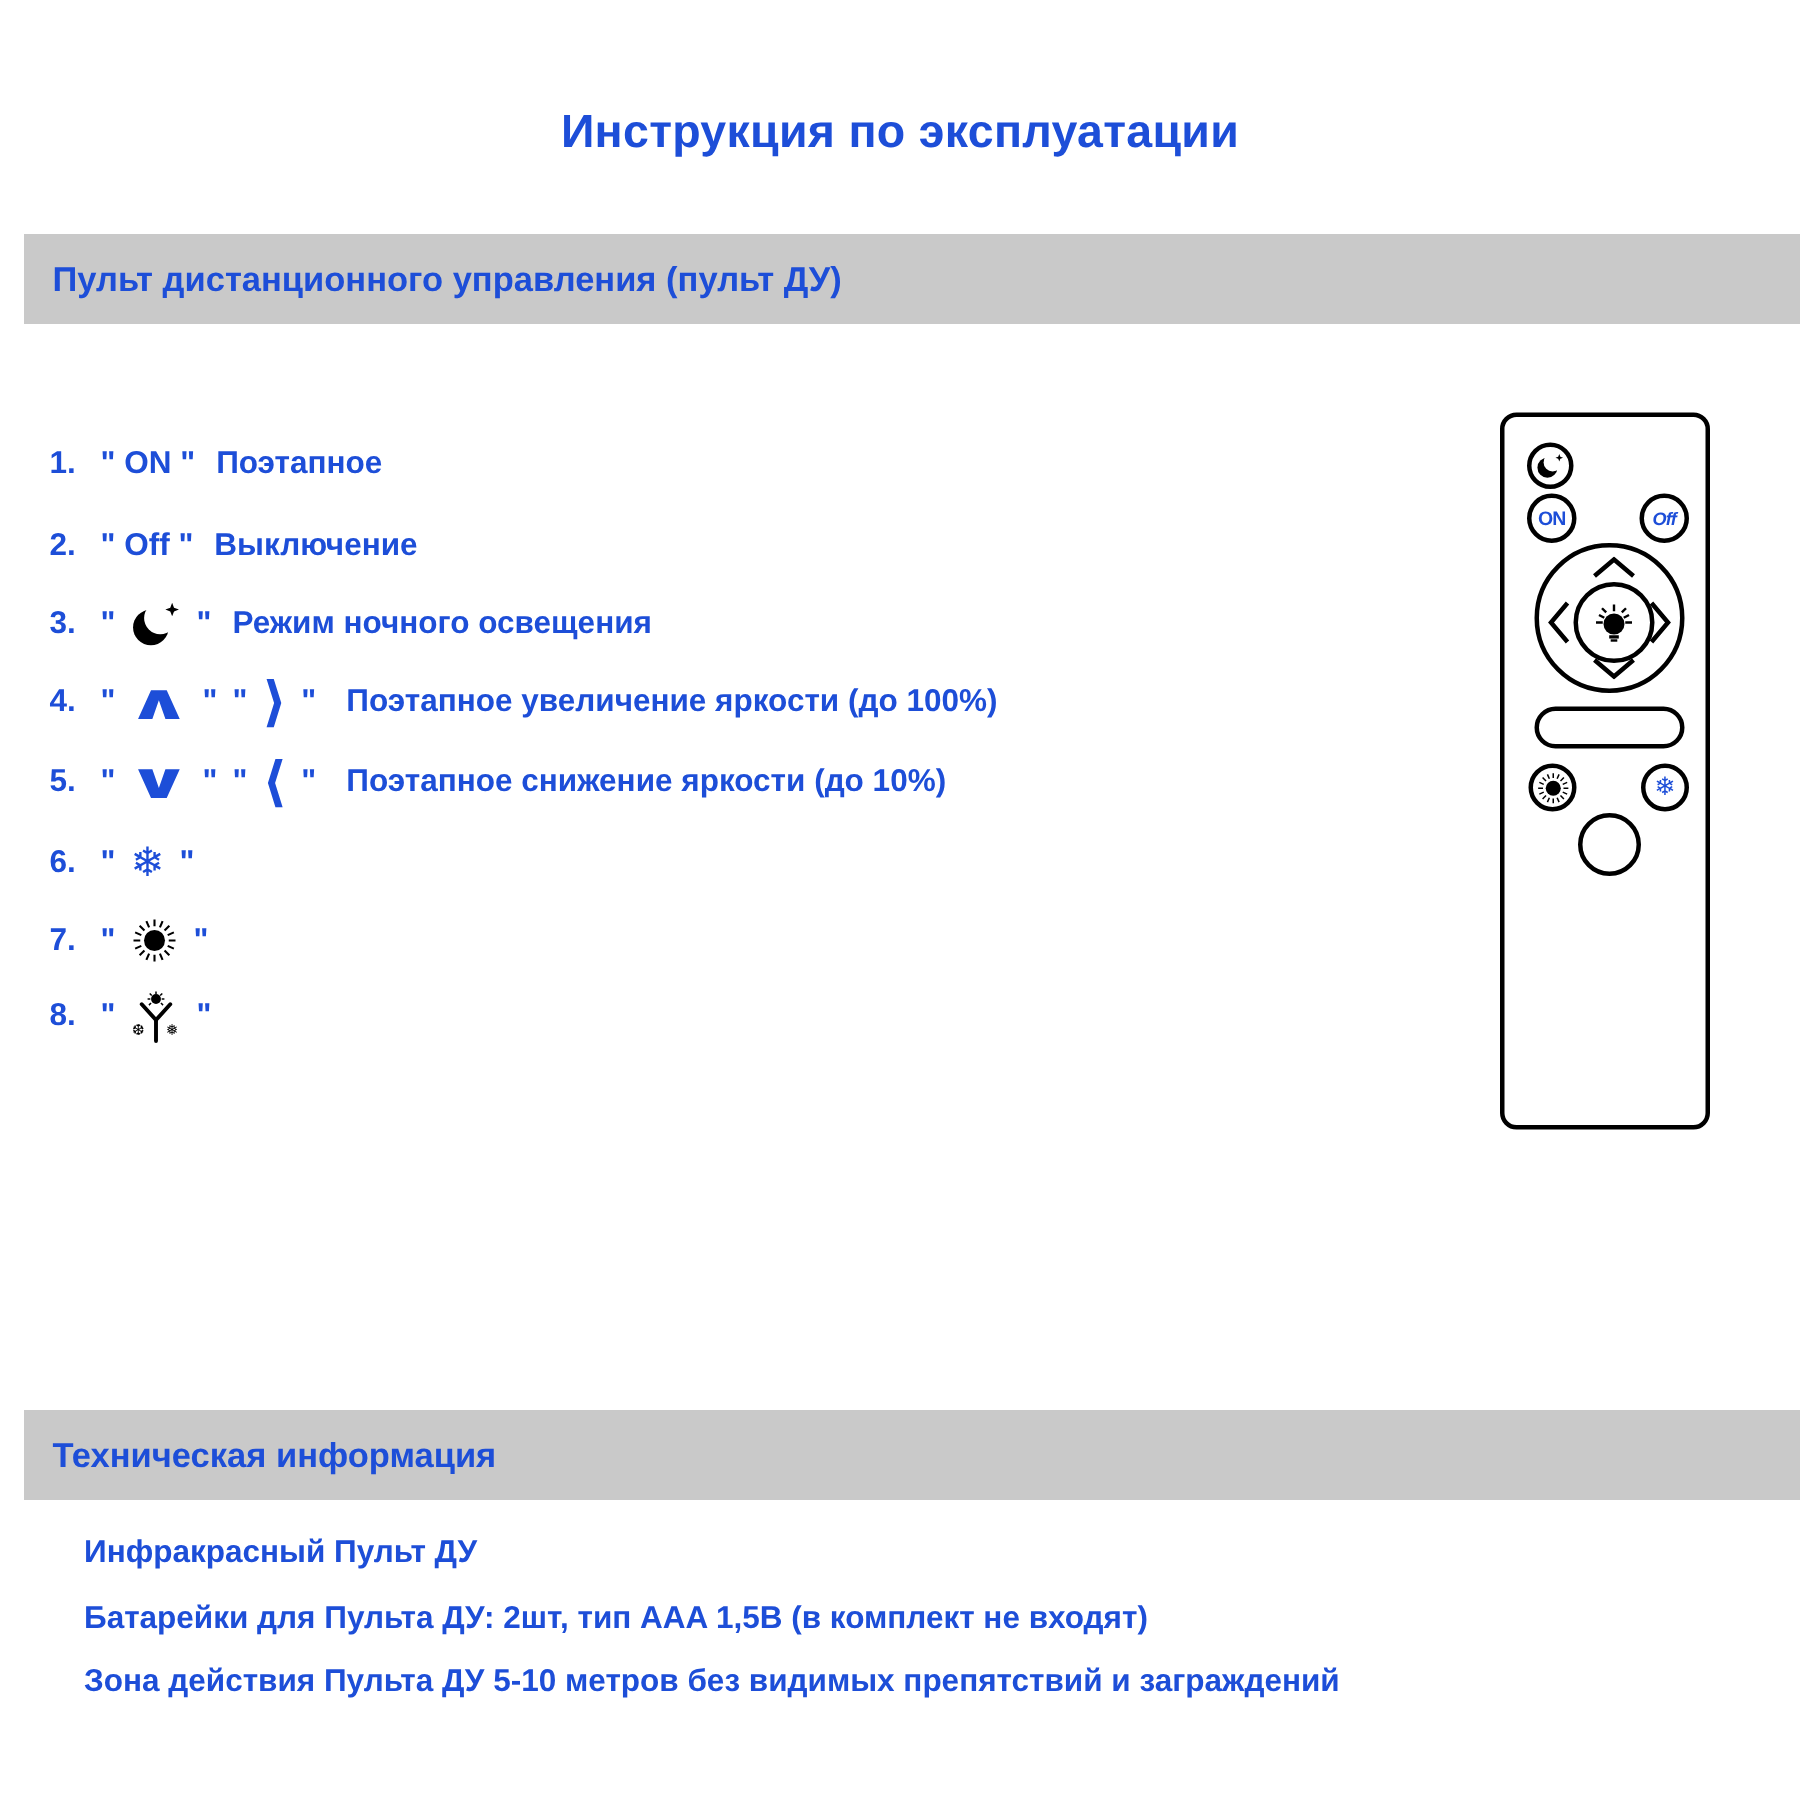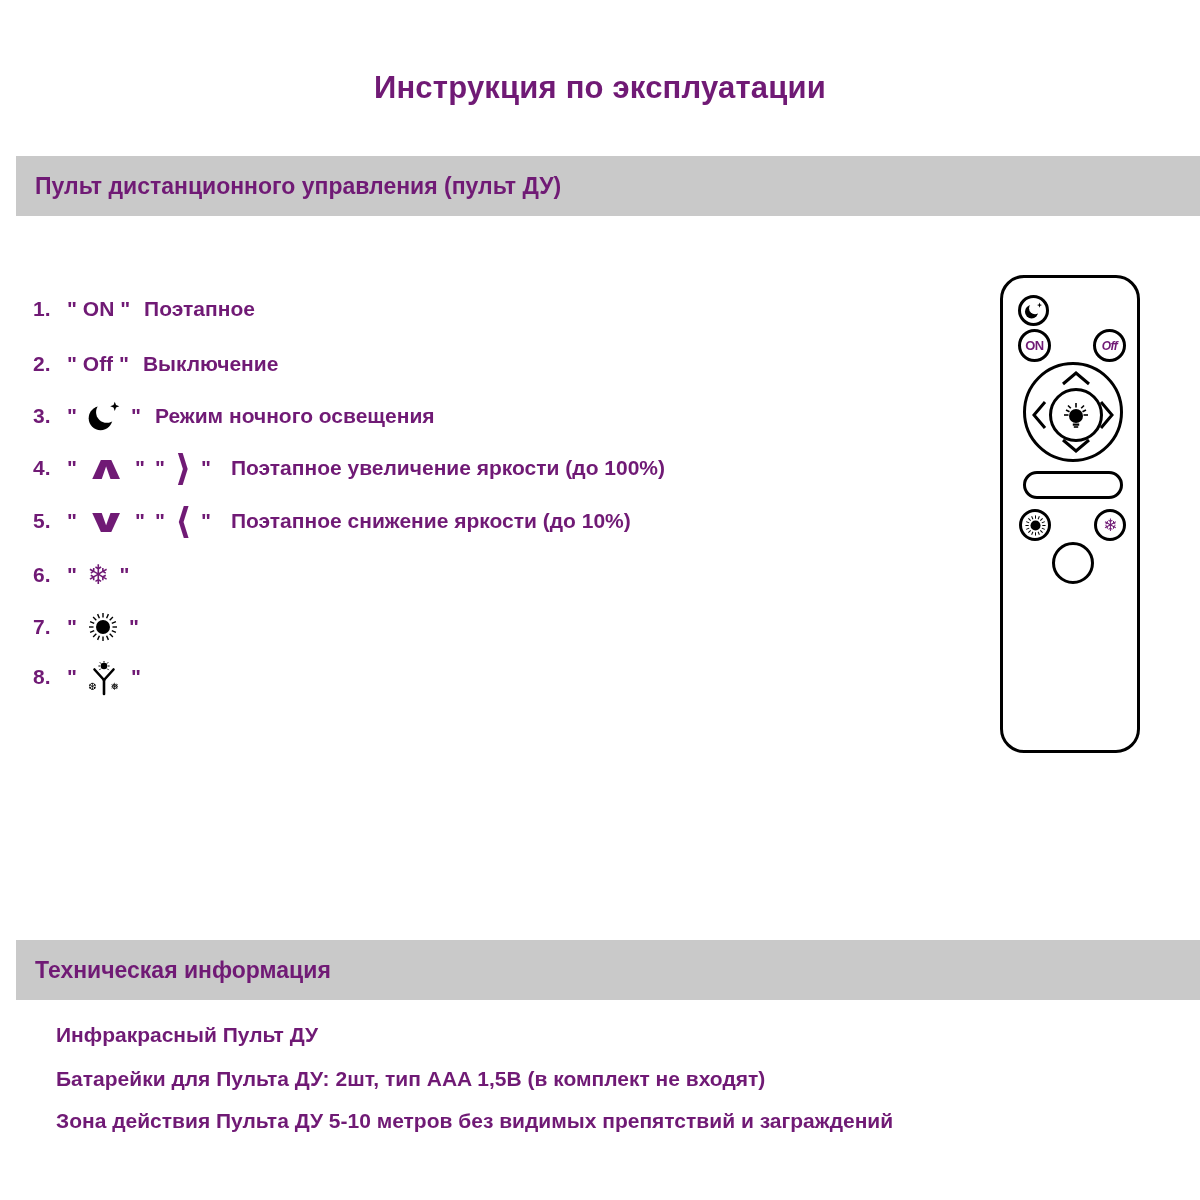--- a/index.html
+++ b/index.html
@@ -1,19 +1,19 @@
 <!DOCTYPE html>
 <html><head>
 <meta charset="utf-8">
 <style>
   * { margin:0; padding:0; box-sizing:border-box; }
   html,body { background:#fff; }
   .page {
     position:relative; width:1200px; height:1200px; background:#ffffff;
-    font-family:"Liberation Sans","DejaVu Sans",sans-serif; color:#701a75;
+    font-family:"Liberation Sans","DejaVu Sans",sans-serif; color:#1d4ed8;
     font-weight:700; overflow:hidden;
   }
   .title {
     position:absolute; top:70px; left:0; width:100%;
     text-align:center; font-size:31px; letter-spacing:.2px;
   }
   .section-bar {
     position:absolute; left:16px; right:0; height:60px;
     background:#c9c9c9; display:flex; align-items:center;
     padding-left:19px; font-size:23px;
@@ -33,21 +33,21 @@
   .ang  { font-size:36px; display:inline-block; width:16px; text-align:center; line-height:20px; }
   .snow-lg { font-size:27px; line-height:27px; }
   .lbl { margin-left:4px; }
   .lbl-far { margin-left:10px; }
   .row-top { align-items:flex-start; height:auto; }
   .row-top .piece, .row-top .num, .row-top .lbl2 { line-height:34px; }
   .lbl2 div { line-height:33px; }
 
   .remote {
     position:absolute; left:1000px; top:275px; width:140px; height:478px;
-    border:3px solid #000; border-radius:24px; background:#fff;
+    border:3px solid #000; border-radius:11px; background:#fff;
   }
   .rc-circle { position:absolute; border:3px solid #000; border-radius:50%; background:#fff;
     display:flex; align-items:center; justify-content:center; }
   .rc-moon { left:15px; top:17px; width:31px; height:31px; }
   .rc-on   { left:15px; top:51px; width:33px; height:33px; font-size:13px; letter-spacing:-.5px; }
   .rc-off  { left:90px; top:51px; width:33px; height:33px; font-size:12px; letter-spacing:-.5px;font-style:italic; }
   .rc-dpad { left:20px; top:84px; width:100px; height:100px; }
   .rc-dpad-inner { position:absolute; left:23px; top:23px; width:54px; height:54px;
     border:3px solid #000; border-radius:50%; background:#fff;
     display:flex; align-items:center; justify-content:center; }

